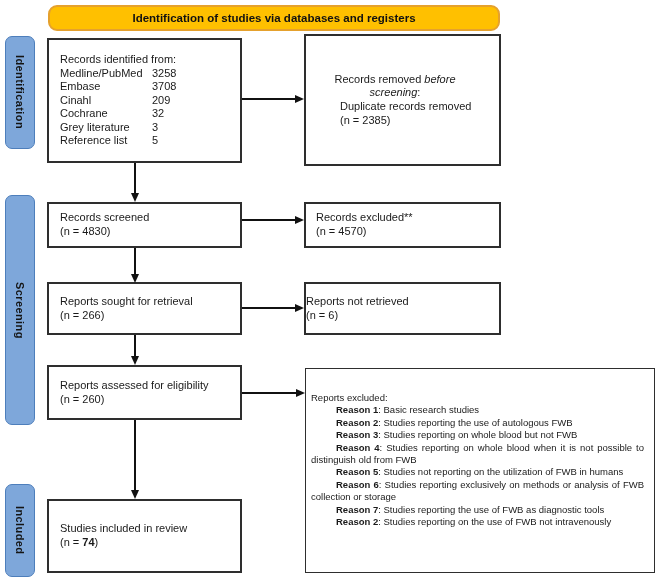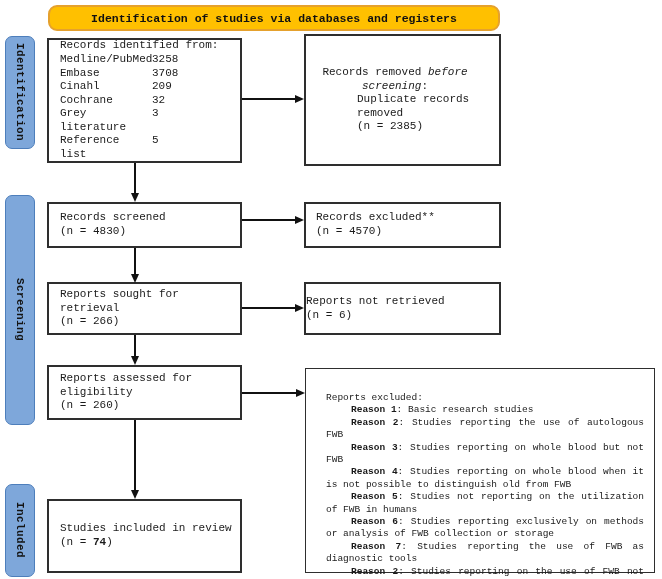--- a/index.html
+++ b/index.html
@@ -2,21 +2,21 @@
 <html><head>
 <meta charset="utf-8">
 <style>
   * { margin: 0; padding: 0; box-sizing: border-box; }
   html, body { background: #ffffff; }
   #stage {
     position: relative;
     width: 662px;
     height: 579px;
     background: #ffffff;
-    font-family: Liberation Mono, monospace;
+    font-family: Liberation Sans, sans-serif;
     color: #1a1a1a;
     overflow: hidden;
   }
   
   #banner {
     position: absolute; left: 48px; top: 5px; width: 452px; height: 26px;
     background: #FFC000;
     border: 2px solid #E5A12D;
     border-radius: 9px;
     display: flex; align-items: center; justify-content: center;
@@ -54,29 +54,29 @@
   #box-excluded     { left: 304px; top: 202px; width: 197px; height: 46px;  padding-left: 10px; }
   #box-sought       { left: 47px;  top: 282px; width: 195px; height: 53px;  padding-left: 11px; }
   #box-notretrieved { left: 304px; top: 282px; width: 197px; height: 53px;  padding-left: 0; }
   #box-assessed     { left: 47px;  top: 365px; width: 195px; height: 55px;  padding-left: 11px; }
   #box-included     { left: 47px;  top: 499px; width: 195px; height: 74px;  padding-left: 11px; }
   #box-reasons {
     left: 305px; top: 368px; width: 350px; height: 205px;
     border-width: 1.5px;
     font-size: 9.5px; line-height: 12.4px;
     justify-content: flex-start;
-    padding: 23px 10px 0 20px;
+    padding: 23px 10px 0 5px;
   }
   .lines { white-space: pre-line; }
   
   .src-row { display: flex; }
   .src-label { width: 92px; }
   
   #removed-phrase { width: 158px; text-align: center; }
-  #removed-detail { margin-left: 41px; white-space: pre-line; }
+  #removed-detail { margin-left: 24px; white-space: pre-line; }
   
   #box-reasons p {
     text-indent: 25px;
     text-align: justify;
     margin: 0;
   }
   #box-reasons .rheading { text-indent: 0; text-align: left; }
   .bold { font-weight: bold; }
   .ital { font-style: italic; }
   

